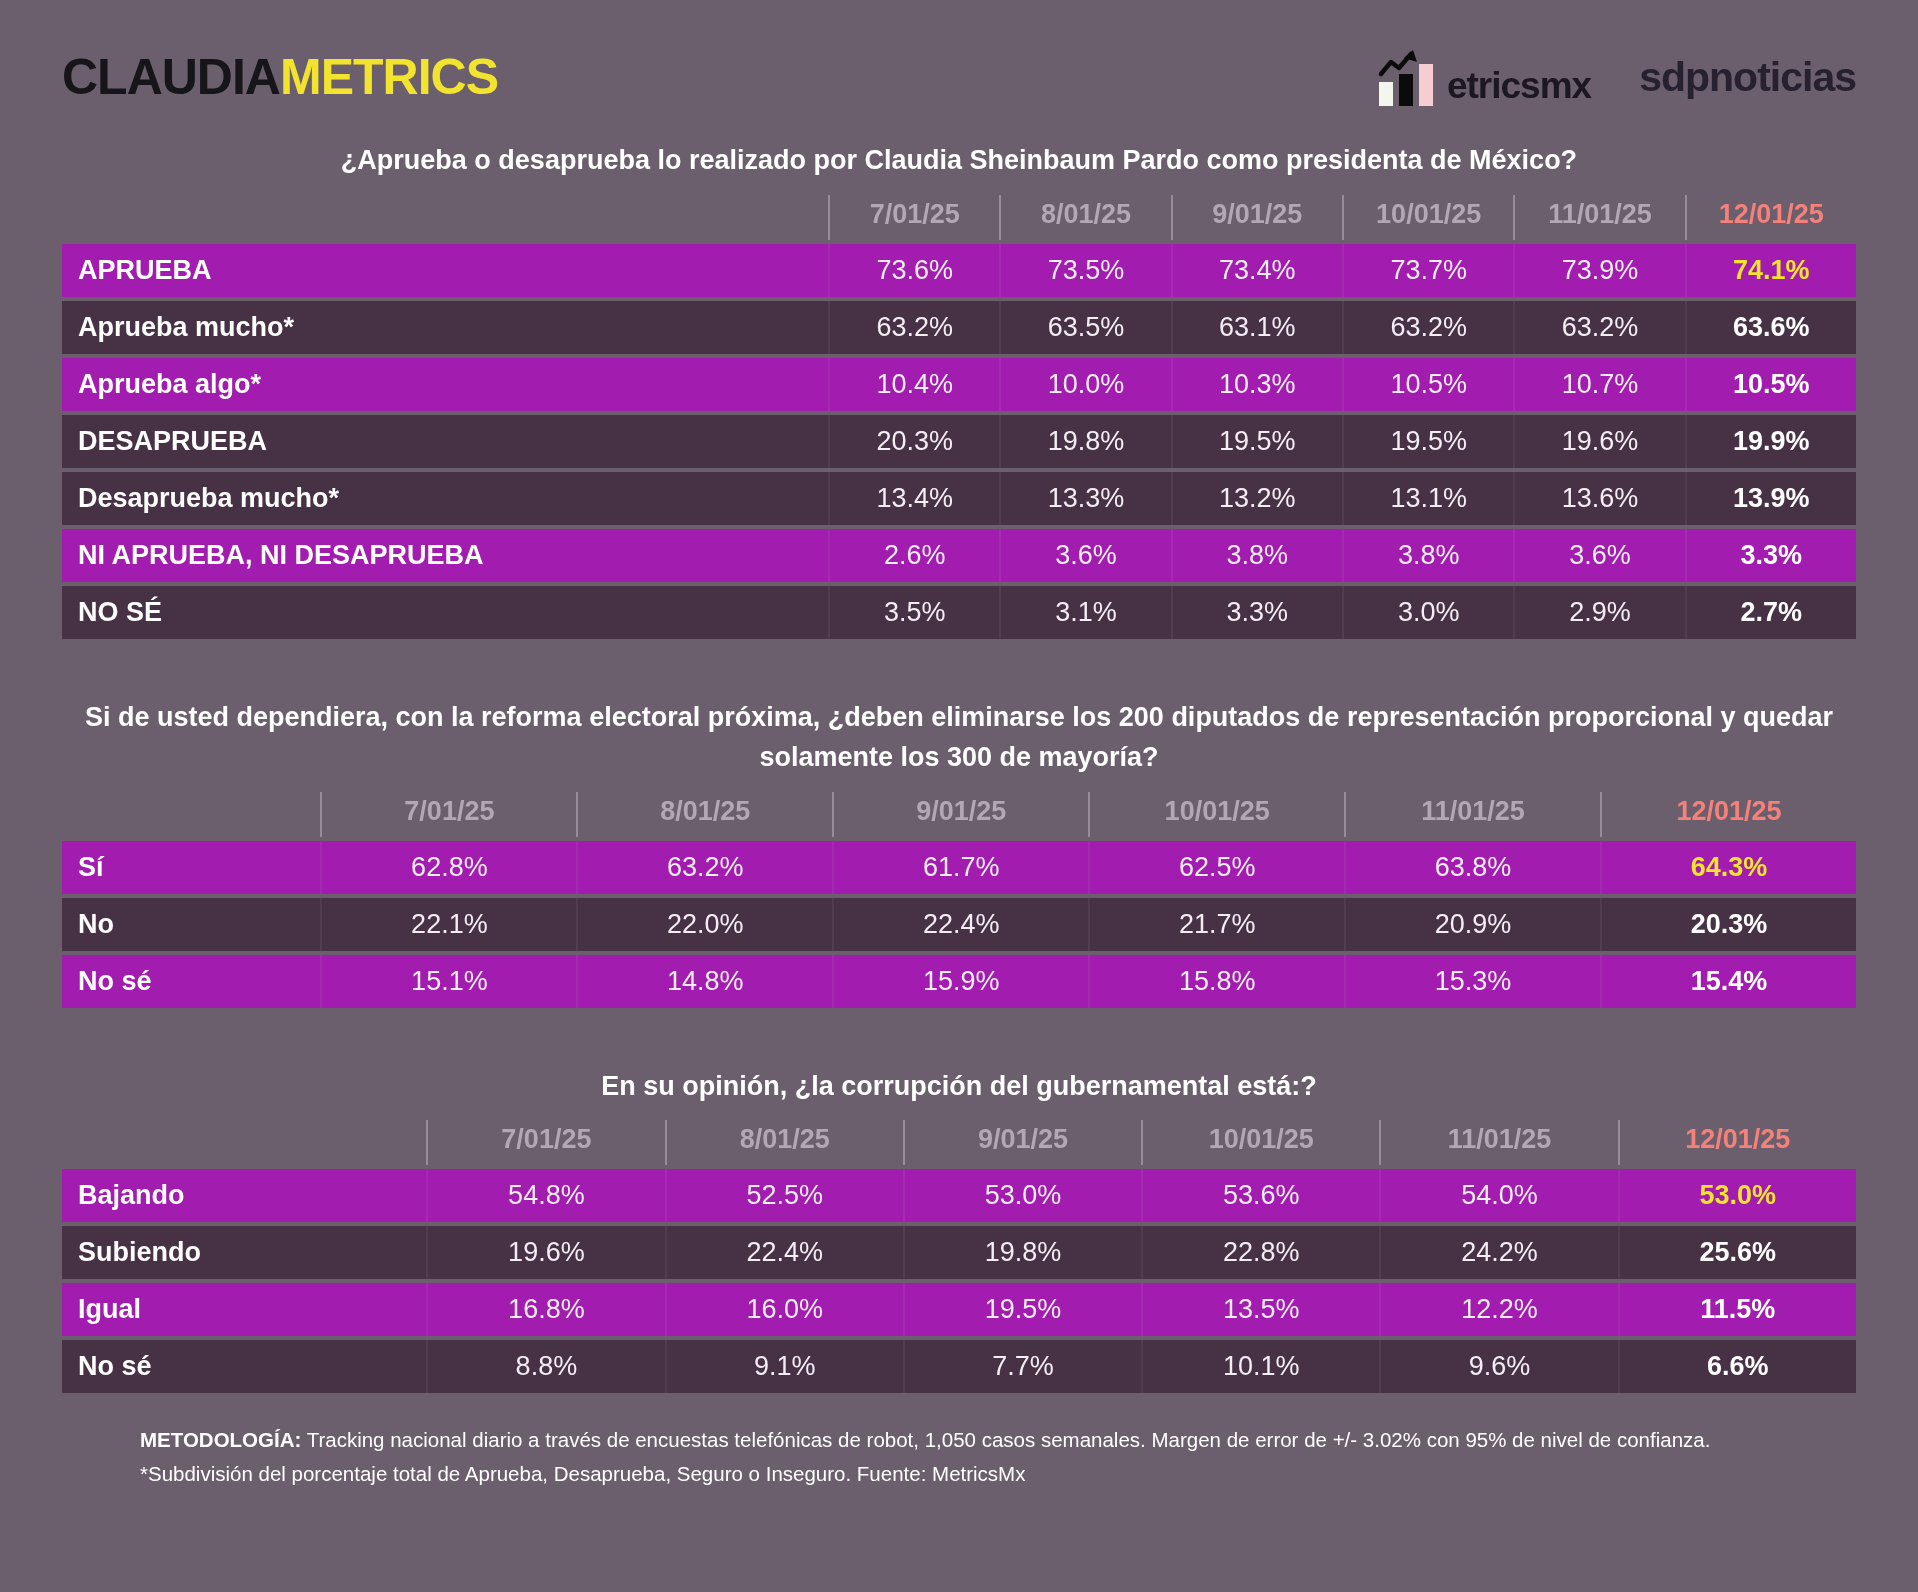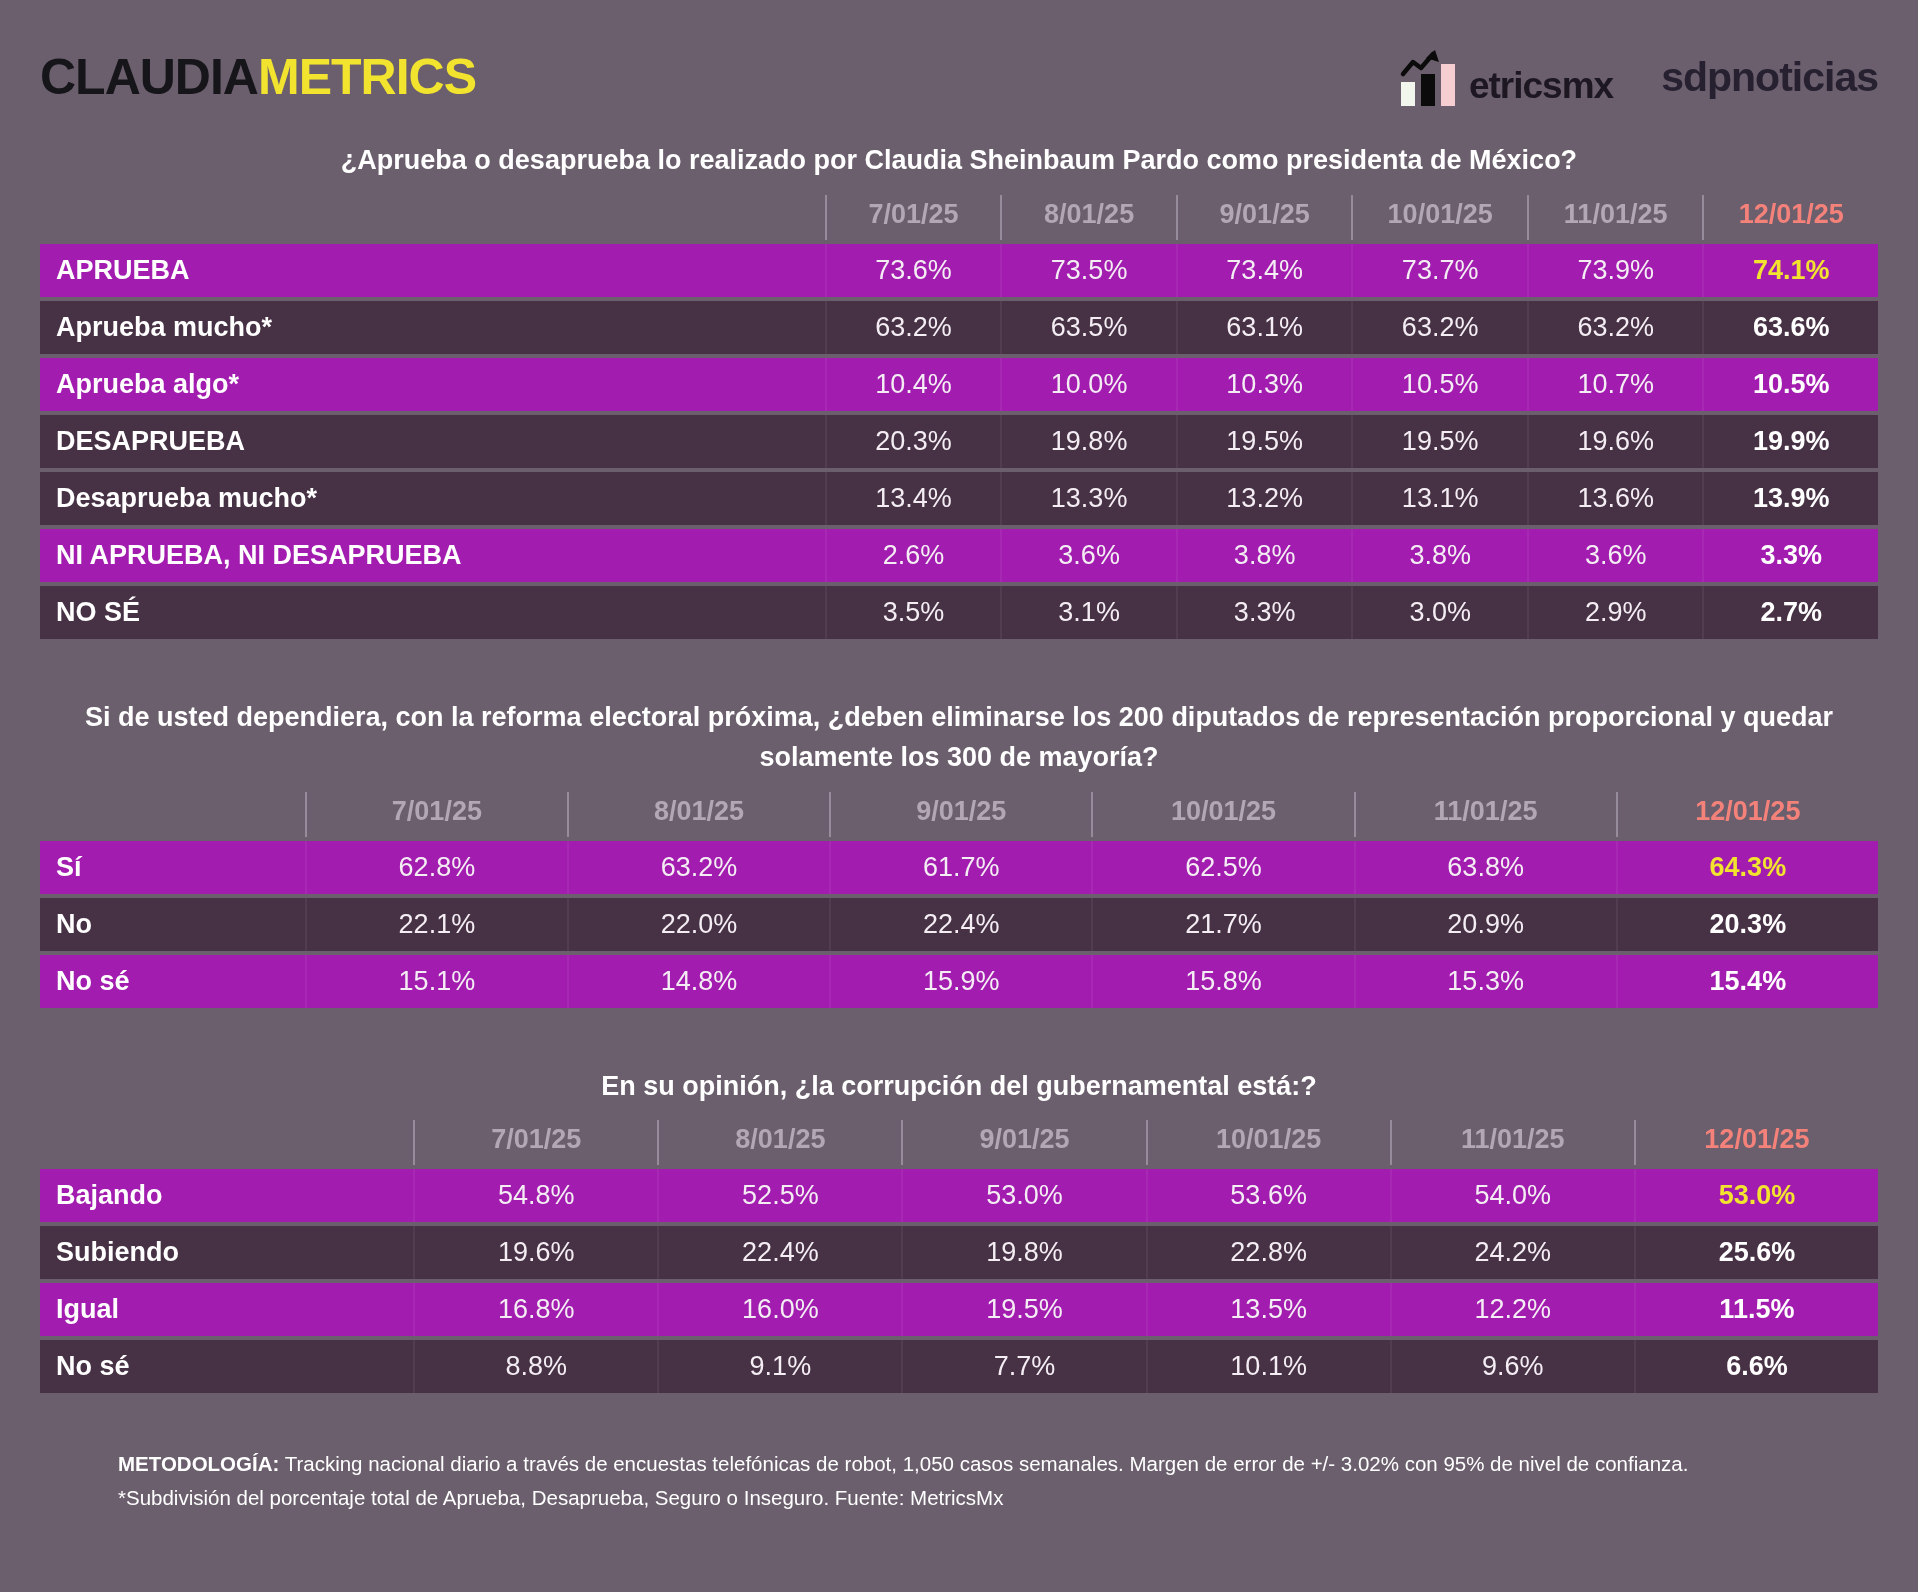--- a/index.html
+++ b/index.html
@@ -2,21 +2,21 @@
 <html><head>
 <meta charset="utf-8">
 <style>
   html,body{margin:0;padding:0;}
   body{
     width:1918px;height:1592px;overflow:hidden;
     background:#6B5F6D;
     font-family:"Liberation Sans",sans-serif;
     -webkit-font-smoothing:antialiased;
   }
-  .page{width:1918px;height:1324px;box-sizing:border-box;padding:0 40px;}
+  .page{width:1918px;height:1324px;box-sizing:border-box;padding:0 62px;}
   
   .topbar{display:flex;justify-content:space-between;align-items:center;padding-top:48px;}
   .brand{font-size:50px;font-weight:bold;letter-spacing:-1px;line-height:1;}
   .brand .claudia{color:#15151a;}
   .brand .metrics{color:#F2E32F;}
   .partners{display:flex;align-items:center;gap:48px;}
   .metricsmx{display:flex;align-items:flex-end;gap:2px;}
   .metricsmx svg{display:block;}
   .metricsmx .mmx-text{font-size:37px;font-weight:bold;color:#1d1722;letter-spacing:-1px;line-height:1;padding-bottom:2px;}
   .sdp{font-size:41px;font-weight:bold;color:#262031;letter-spacing:-1px;line-height:1;}
@@ -45,21 +45,21 @@
     border-left:2px solid rgba(255,255,255,0.06);
   }
   tbody td.cur{font-weight:bold;color:#ffffff;}
   tbody td.hl{font-weight:bold;color:#F2E32F;}
   
   .t0 col.c-label{width:42.7%;} .t0 col.c-data{width:9.55%;}
   .t1 col.c-label{width:14.4%;} .t1 col.c-data{width:14.26%;}
   .t2 col.c-label{width:20.3%;} .t2 col.c-data{width:13.28%;}
   
   .methodology{
-    margin:50px 78px 0;max-width:1640px;color:#ffffff;font-size:20.5px;line-height:1.65;
+    margin:26px 78px 0;max-width:1640px;color:#ffffff;font-size:20.5px;line-height:1.65;
   }
   .methodology b{font-weight:bold;}
 </style>
 </head>
 <body>
 
 <div class="page">
 
   <header class="topbar">
     <div class="brand">

